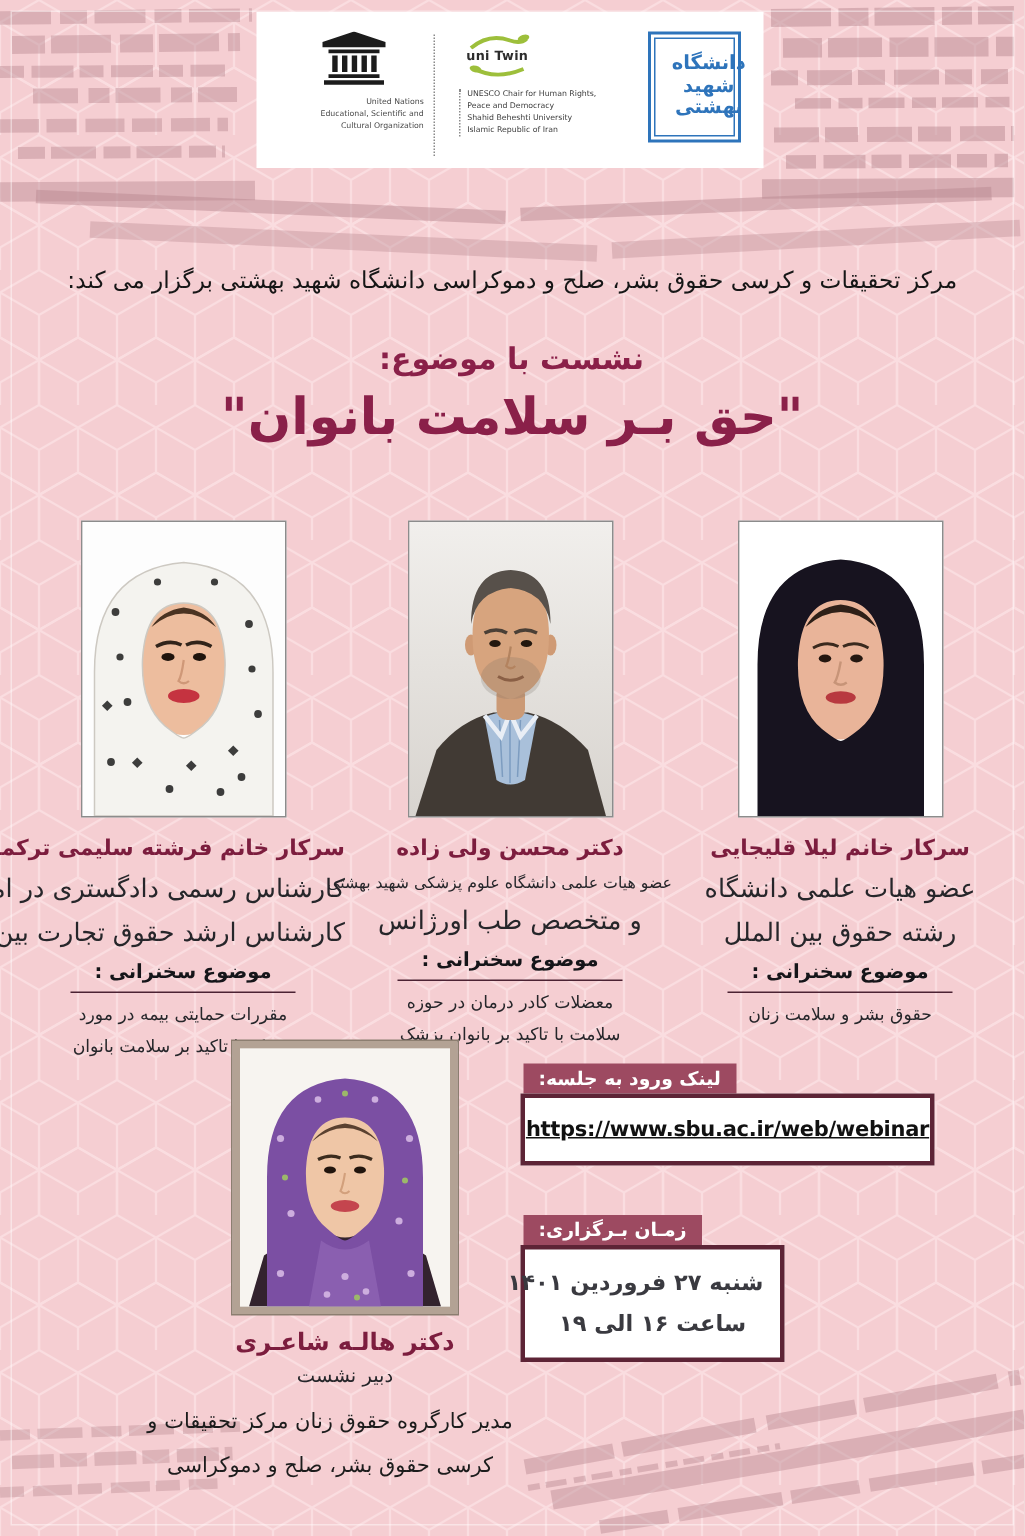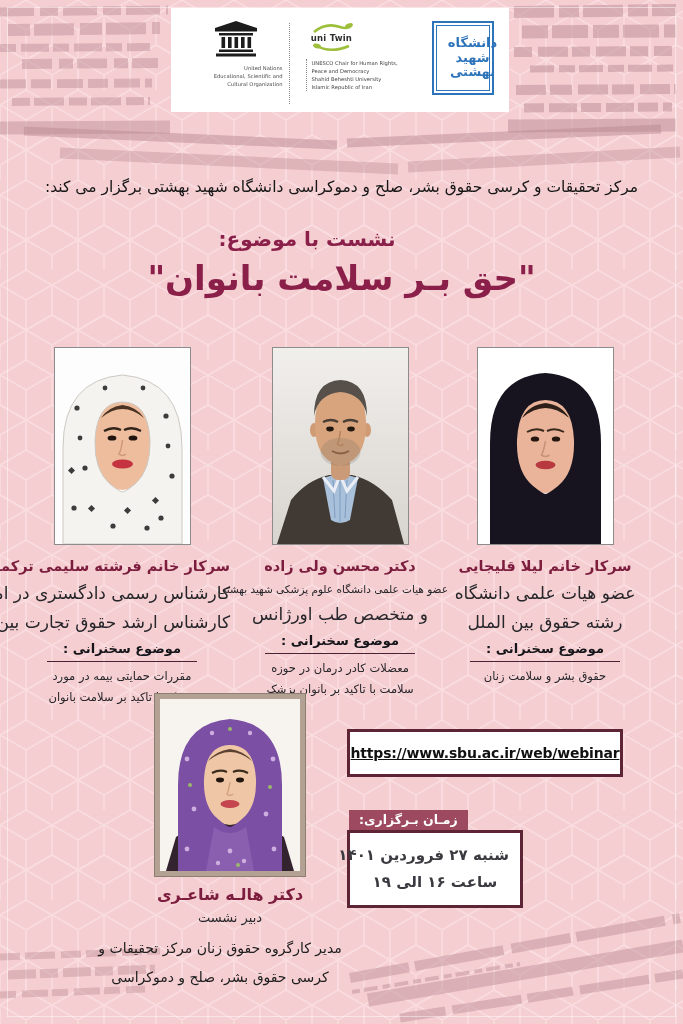--- a/index.html
+++ b/index.html
@@ -21,26 +21,26 @@
   .mid-col{width:112px;display:flex;flex-direction:column;align-items:flex-start;margin-left:12px;}
   .unitwin{display:flex;flex-direction:column;align-items:center;margin-left:4px;}
   .unitwin-text{font-size:8.5px;font-weight:bold;color:#2d2d2d;letter-spacing:.2px;}
   .chair-text{margin-top:4px;font-size:5.2px;line-height:1.55;color:#3d3d3d;border-left:1px dotted #8a8a8a;padding-left:5px;}
   .sbu-box{margin-left:14px;width:62px;height:74px;border:2.5px solid #2e74bb;padding:2px;box-sizing:border-box;background:#fff;}
   .sbu-inner{width:100%;height:100%;border:1px solid #2e74bb;display:flex;align-items:center;justify-content:center;box-sizing:border-box;padding-left:20px;}
   .sbu-text{direction:rtl;color:#2e74bb;font-weight:bold;font-size:13px;line-height:1.15;text-align:center;}
 
   
   .organizer{left:0;top:178px;width:683px;text-align:center;font-size:15.5px;color:#161616;z-index:3;white-space:nowrap;}
-  .session{left:0;top:227px;width:614px;text-align:center;font-size:20px;font-weight:bold;color:#8a2049;z-index:3;}
+  .session{left:0;top:227px;width:614px;text-align:center;font-size:20px;font-weight:bold;color:#8a2049;z-index:3;padding-left:34px;}
   .main-title{left:0;top:258px;width:683px;text-align:center;font-size:34px;font-weight:bold;color:#8a2049;z-index:3;}
 
   
   .sp-col{top:347px;width:216px;text-align:center;z-index:3;}
-  .sp-col.c-right{left:437px;} .sp-col.c-mid{left:232px;} .sp-col.c-left{left:14px;}
+  .sp-col.c-right{left:452px;} .sp-col.c-mid{left:232px;} .sp-col.c-left{left:14px;}
   .sp-photo{width:135px;height:196px;margin:0 auto;display:block;border:1px solid #8c8c8c;background:#fff;}
   .sp-name{margin-top:13px;font-size:14.5px;font-weight:bold;color:#7c1d3e;white-space:nowrap;}
   .sp-line{margin-top:9px;font-size:17px;color:#26262a;white-space:nowrap;}
   .sp-line.small{font-size:10.5px;}
   .topic-label{display:inline-block;margin-top:9px;font-size:13px;font-weight:bold;color:#151519;
     border-bottom:1.5px solid #4b2233;padding:0 16px 5px 16px;}
   .topic-line{margin-top:7px;font-size:11.5px;color:#26262a;white-space:nowrap;}
 
   
   .mod-block{left:80px;top:694px;width:300px;text-align:center;z-index:3;}
@@ -313,20 +313,21 @@
         <circle cx="30" cy="86" r="2"></circle>
           <circle cx="110" cy="88" r="2"></circle>
           <circle cx="70" cy="30" r="2"></circle>
           <circle cx="78" cy="166" r="2"></circle>
       </g>
     </svg>
     <div class="mod-name">دکتر هالـه شاعـری</div>
     <div class="mod-role">دبیر نشست</div>
   </div>
 
+  <div class="tag link-tag">لینک ورود به جلسه:</div>
   <div class="abs url-box">
     <span class="url-text">https://www.sbu.ac.ir/web/webinar</span>
   </div>
 
   <div class="tag time-tag">زمـان بـرگزاری:</div>
   <div class="abs date-box">
     <div class="date-line">شنبه ۲۷ فروردین ۱۴۰۱</div>
     <div class="date-line">ساعت ۱۶ الی ۱۹</div>
   </div>
 

